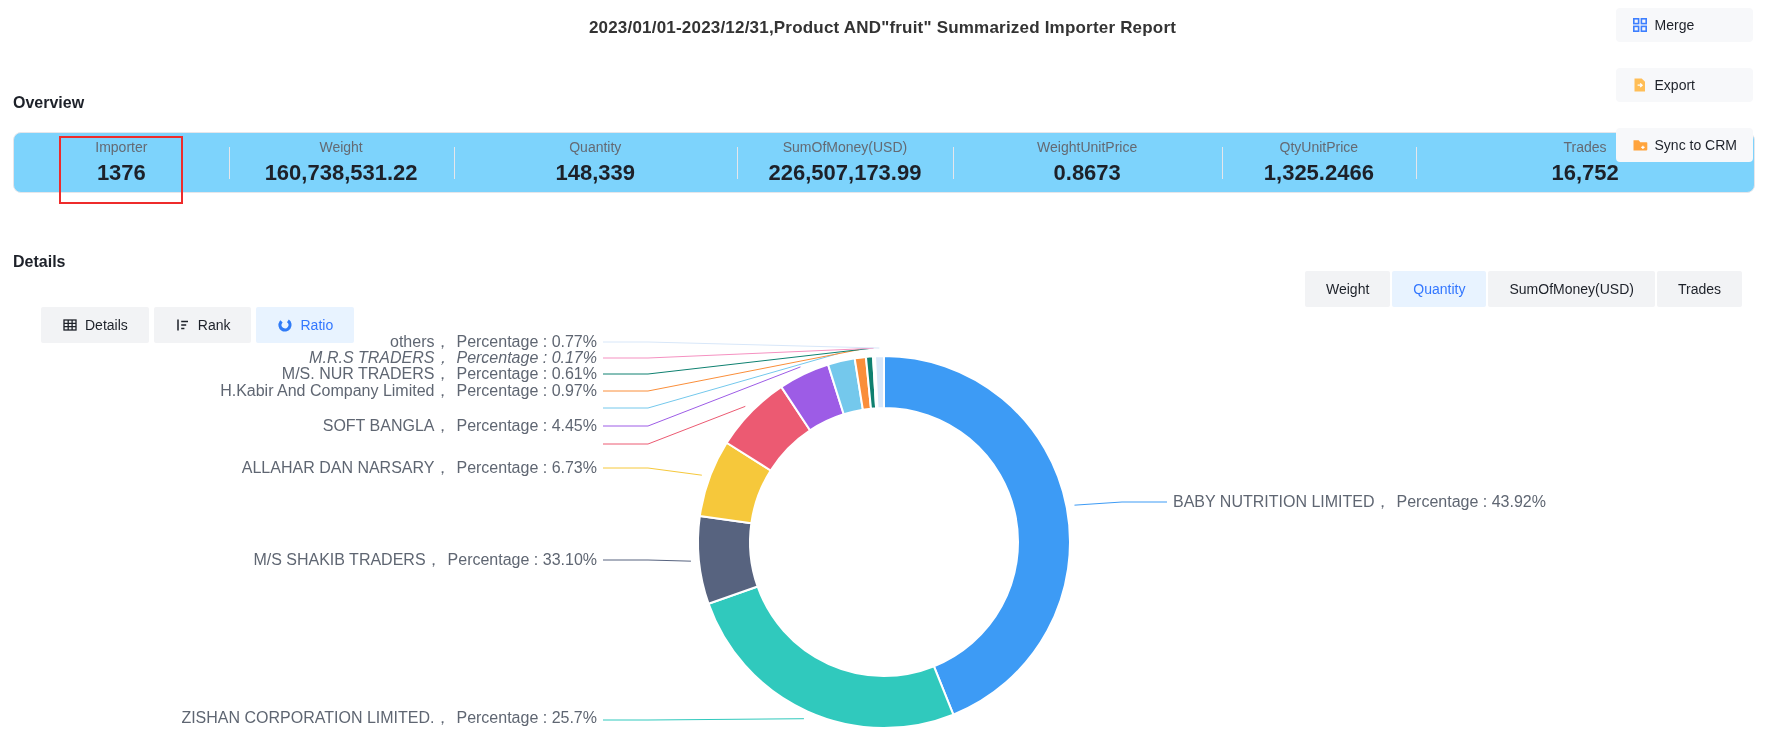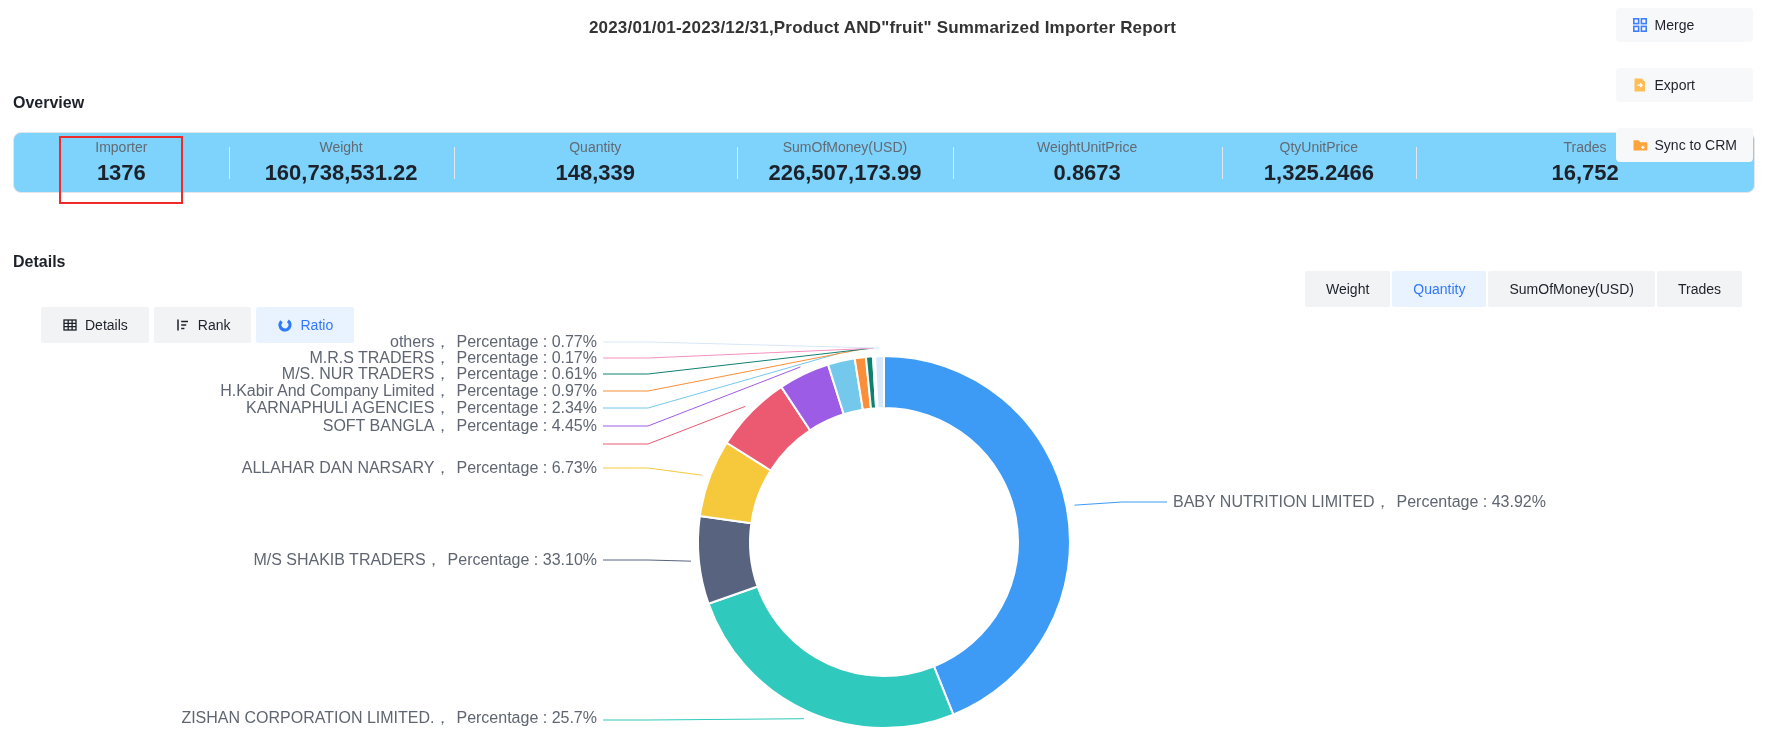--- a/index.html
+++ b/index.html
@@ -182,20 +182,19 @@
         <path d="M873.0208645177509 76.32431881352255A186 186 0 0 1 875.00473212858 76.21764035323108L877.5195382001598 128.15679466308046A134 134 0 0 0 876.090300243971 128.23364903769902Z" fill="#F591C1" stroke="#fff" stroke-width="2" stroke-linejoin="round"></path>
         <polyline points="603,78 648,78 873.5830927006095,68.2798718710007" fill="none" stroke="#F591C1" stroke-width="1"></polyline>
         <path d="M875.00473212858 76.21764035323108A186 186 0 0 1 884 76L884 128A134 134 0 0 0 877.5195382001598 128.15679466308046Z" fill="#D8E7F9" stroke="#fff" stroke-width="2" stroke-linejoin="round"></path>
         <polyline points="603,62 648,62 879.3075465715718,68.05675861009738" fill="none" stroke="#D8E7F9" stroke-width="1"></polyline>
       </svg>
       <div class="clabel " style="left: 1173px; top: 212px;"><span class="lname">BABY NUTRITION LIMITED，</span><span class="lpfx">Percentage : 43.92%</span></div>
       <div class="clabel anchor-right" style="top: 428px;"><span class="lname">ZISHAN CORPORATION LIMITED.，</span><span class="lpfx">Percentage : 25.7%</span></div>
       <div class="clabel anchor-right" style="top: 270px;"><span class="lname">M/S SHAKIB TRADERS，</span><span class="lpfx">Percentage : 33.10%</span></div>
       <div class="clabel anchor-right" style="top: 178px;"><span class="lname">ALLAHAR DAN NARSARY，</span><span class="lpfx">Percentage : 6.73%</span></div>
       <div class="clabel anchor-right" style="top: 136px;"><span class="lname">SOFT BANGLA，</span><span class="lpfx">Percentage : 4.45%</span></div>
-      <div class="clabel anchor-right" style="top: 118px;"><span class="lname">KARNAPHULI AGENCIES，</span><span class="lpfx">Percentage : 2.34%</span></div>
       <div class="clabel anchor-right" style="top: 101px;"><span class="lname">H.Kabir And Company Limited，</span><span class="lpfx">Percentage : 0.97%</span></div>
       <div class="clabel anchor-right" style="top: 84px;"><span class="lname">M/S. NUR TRADERS，</span><span class="lpfx">Percentage : 0.61%</span></div>
-      <div class="clabel anchor-right" style="top: 68px;"><span class="lname">M.R.S TRADERS，</span><span class="lpfx">Percentage : 0.17%</span></div>
+      <div class="clabel anchor-right" style="top: 68px; font-style: italic;"><span class="lname">M.R.S TRADERS，</span><span class="lpfx">Percentage : 0.17%</span></div>
       <div class="clabel anchor-right" style="top: 52px;"><span class="lname">others，</span><span class="lpfx">Percentage : 0.77%</span></div>
     </div>
 
 </div>
 
 </body></html>

